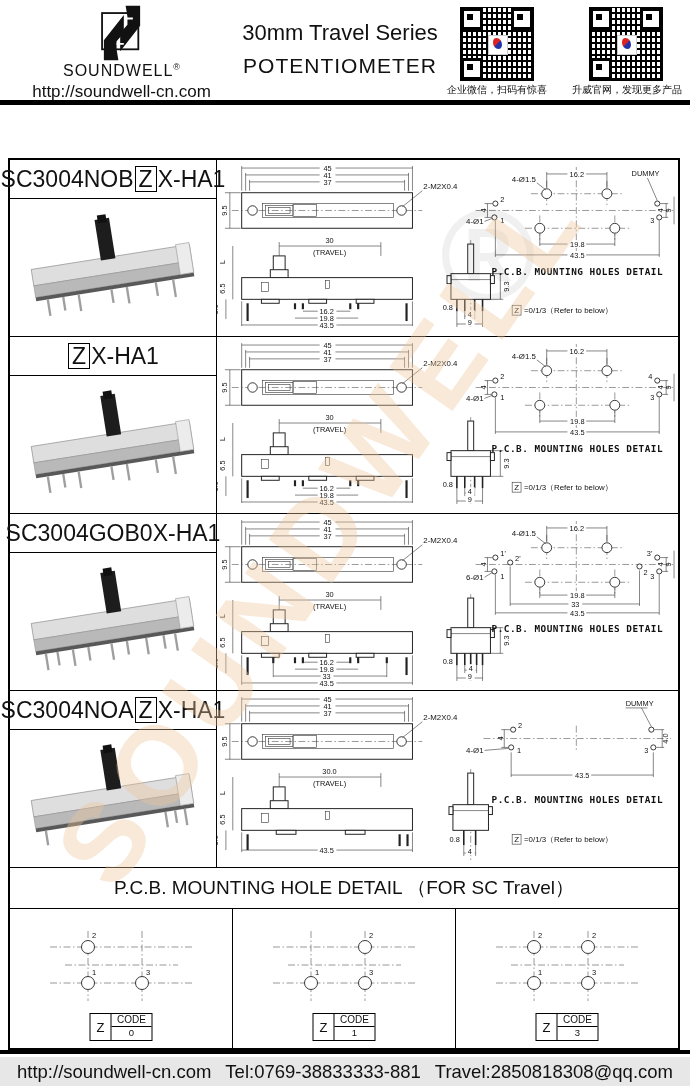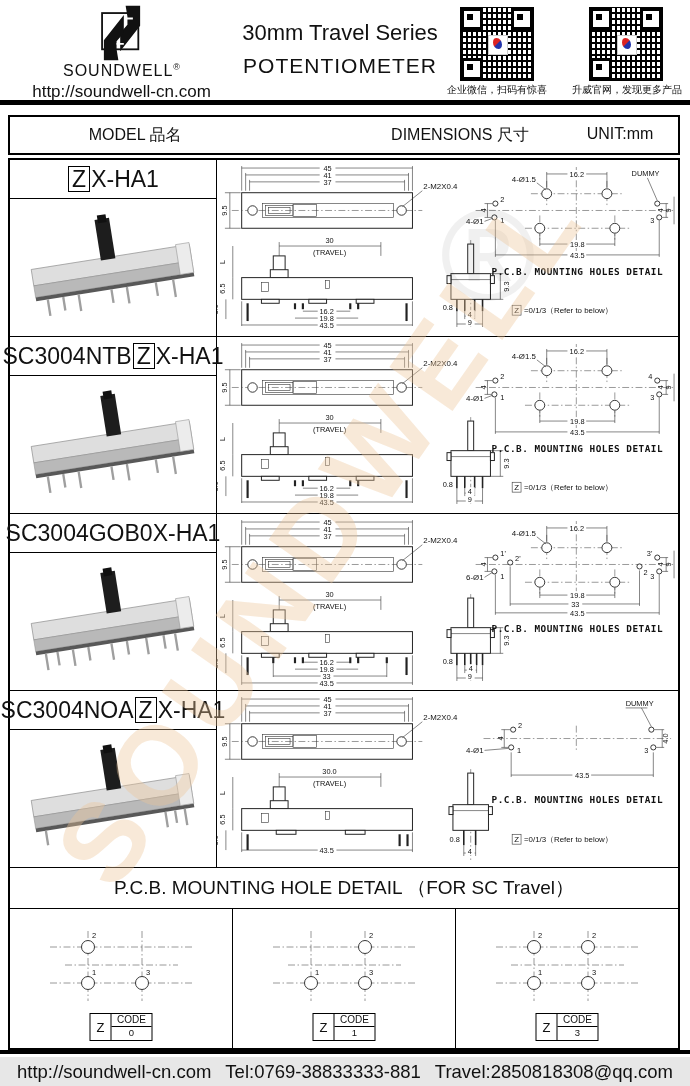--- a/index.html
+++ b/index.html
@@ -114,34 +114,30 @@
     <span class="finder f-bl"></span>
     <span class="qlogo">
         <i></i>
       </span>
   </div>
   <div class="qr-caption" style="left:442px;top:83px;">企业微信，扫码有惊喜</div>
   <div class="qr-caption" style="left:572px;top:83px;">升威官网，发现更多产品</div>
 
   <div class="hrule" style="top:100px;height:5px;"></div>
 
-  <div class="thead">
-    <span class="th1">MODEL 品名</span>
-    <span class="th2">DIMENSIONS 尺寸</span>
-    <span class="th3">UNIT:mm</span>
-  </div>
 
   <div class="wm-reg">®</div>
   <div class="wm">SOUNDWELL</div>
 
   <div class="maintable">
 
     <div class="trow">
       <div class="model-cell">
         <div class="model-name">
+          <span>SC3004NOB</span>
             <span class="zbox">Z</span>
             <span>X-HA1</span>
         </div>
         <div class="photo-area">
           <svg width="196" height="122" viewBox="0 0 200 125">
             <g transform="rotate(-9 100 70)">
               <rect x="18" y="52" width="164" height="17" fill="#dedede" stroke="#8f8f8f" stroke-width=".7"></rect>
               <rect x="18" y="69" width="164" height="12" fill="#b9b9b9" stroke="#8f8f8f" stroke-width=".5"></rect>
               <rect x="18" y="81" width="164" height="4" fill="#585858"></rect>
               <rect x="168" y="50" width="14" height="31" fill="#ececec" stroke="#9a9a9a" stroke-width=".6"></rect>
@@ -314,21 +310,20 @@
             <text class="note-t" x="303.5" y="154" text-anchor="middle">Z</text>
             <text class="note-t" x="311" y="154">=0/1/3（Refer to below）</text>
           </g>
         </svg>
       </div>
     </div>
 
     <div class="trow">
       <div class="model-cell">
         <div class="model-name">
-          <span>SC3004NTB</span>
             <span class="zbox">Z</span>
             <span>X-HA1</span>
         </div>
         <div class="photo-area">
           <svg width="196" height="122" viewBox="0 0 200 125">
             <g transform="rotate(-9 100 70)">
               <rect x="18" y="52" width="164" height="17" fill="#dedede" stroke="#8f8f8f" stroke-width=".7"></rect>
               <rect x="18" y="69" width="164" height="12" fill="#b9b9b9" stroke="#8f8f8f" stroke-width=".5"></rect>
               <rect x="18" y="81" width="164" height="4" fill="#585858"></rect>
               <rect x="168" y="50" width="14" height="31" fill="#ececec" stroke="#9a9a9a" stroke-width=".6"></rect>

